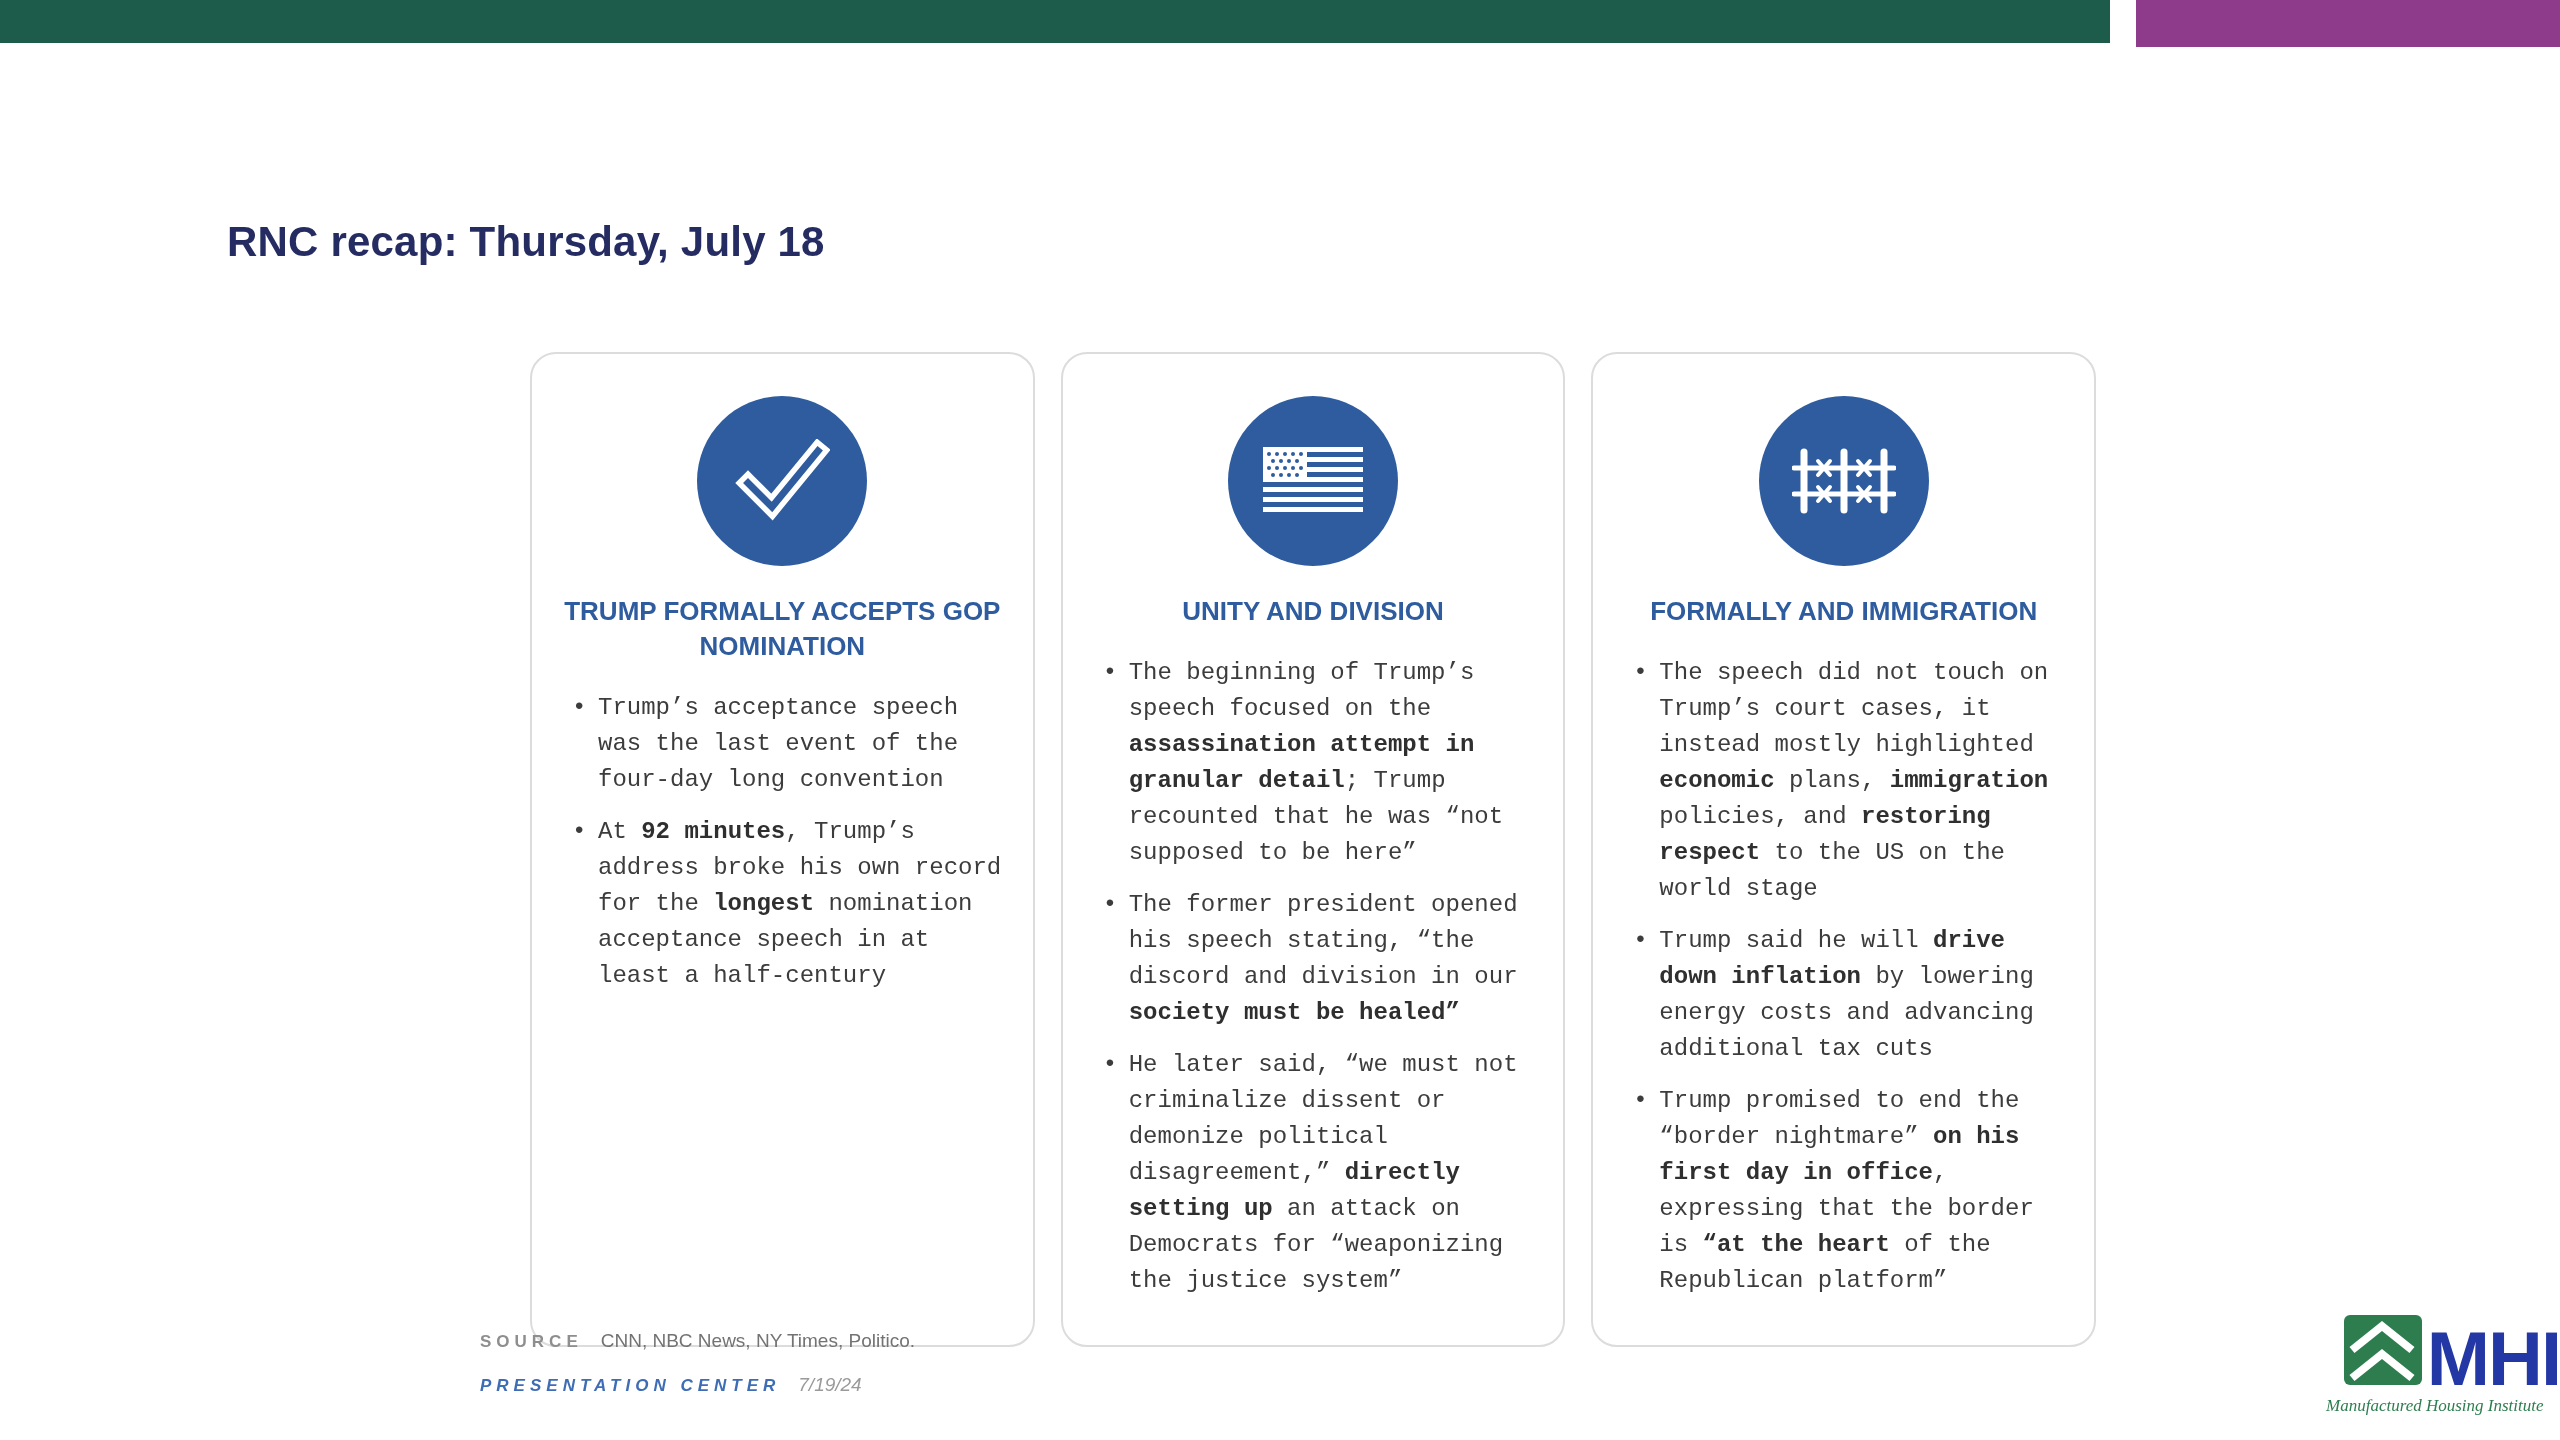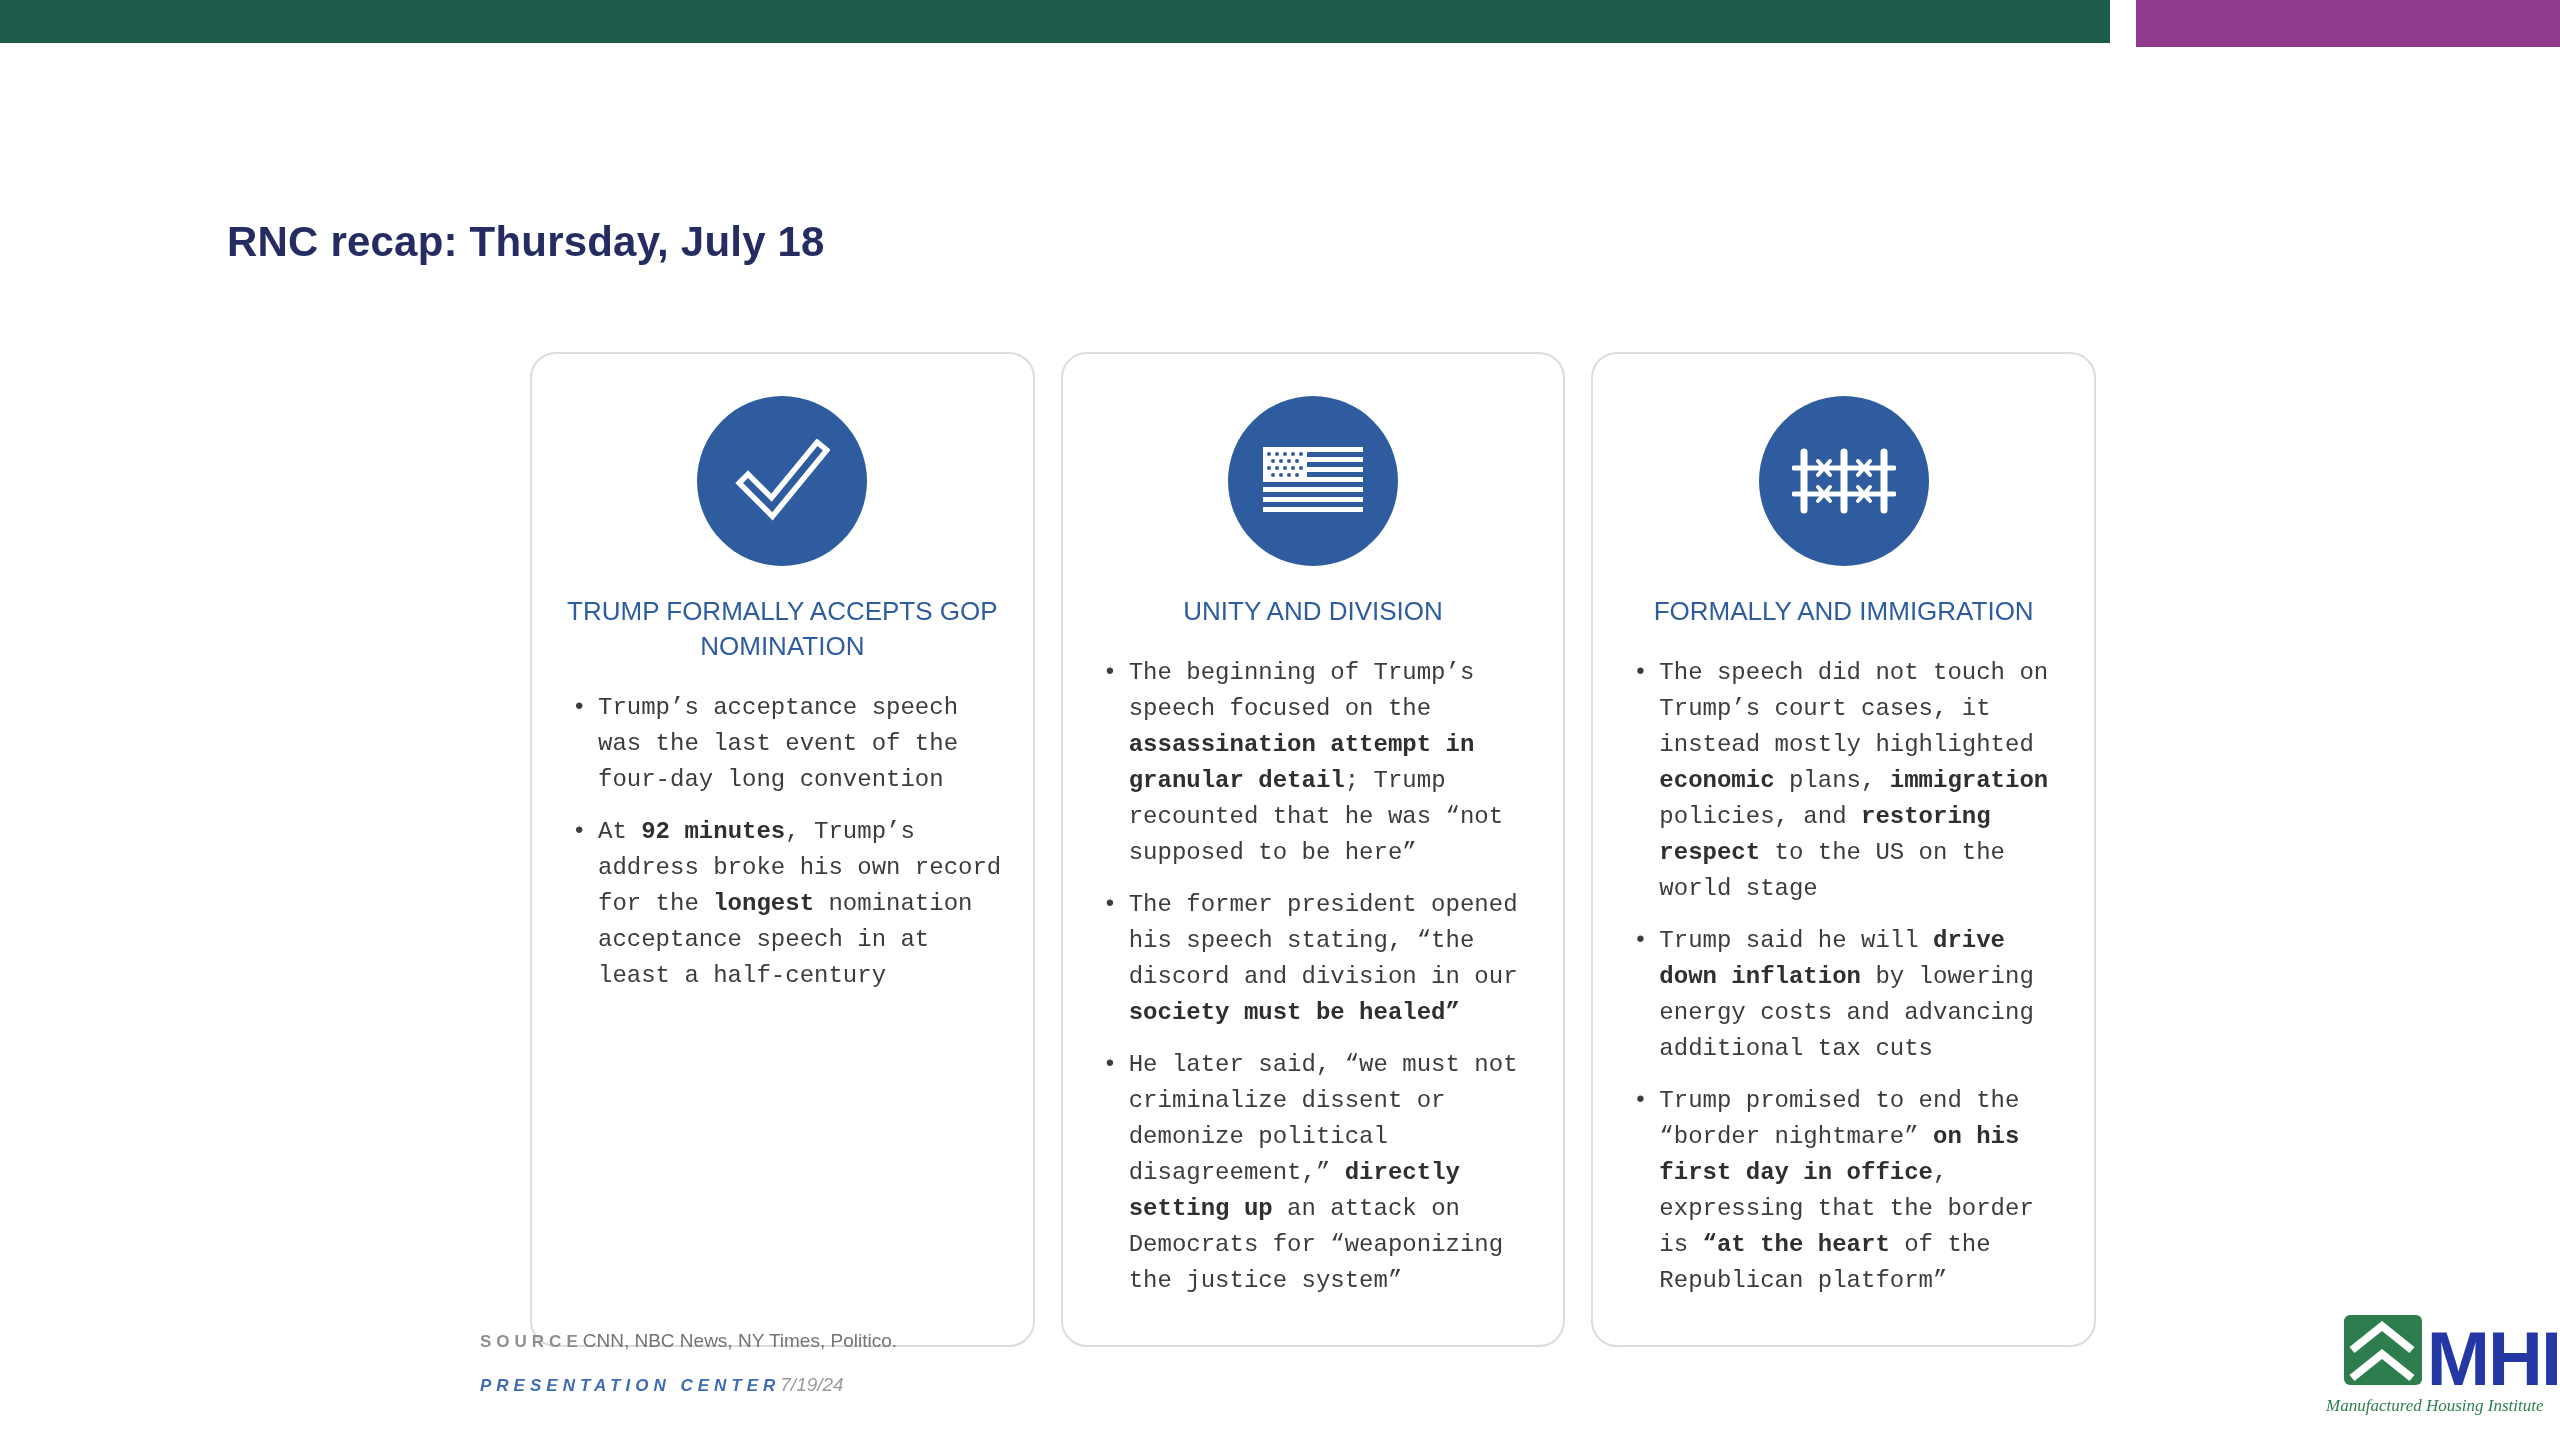--- a/index.html
+++ b/index.html
@@ -25,34 +25,34 @@
   .cards { position:absolute; left:530px; top:352px; width:1566px; display:flex; gap:26px; }
   .card  {
     flex:1; background:#fff; border:2px solid #dcdcdc; border-radius:26px;
     min-height:916px; padding-bottom:30px;
   }
   .icon-circle {
     width:170px; height:170px; border-radius:50%; background:#2e5c9e;
     margin:42px auto 0; display:flex; align-items:center; justify-content:center;
   }
   .card h3 {
-    margin:28px 30px 0; font-size:26px; line-height:35px; font-weight:400;
+    margin:28px 30px 0; font-size:26px; line-height:35px; font-weight:700;
     color:#2e5c9e; text-align:center;
   }
   .card ul { list-style:none; margin:26px 0 0; padding:0 28px 0 36px;font-family:Liberation Mono, monospace; }
   .card li {
     position:relative; padding-left:30px; font-size:24px; line-height:36px;
     color:#3c3c3c; margin-bottom:16px;
   }
   .card li::before { content:"•"; position:absolute; left:4px; }
   .card li strong { font-weight:700; color:#2f2f2f; }
 
   
   .footer { position:absolute; left:480px; top:1330px; }
-  .footer-row { display:flex; align-items:baseline; }
+  .footer-row { display:flex; align-items:baseline; gap:18px; }
   .footer-row + .footer-row { margin-top:22px;font-style:italic; }
   .src-label {
     font-size:17px; font-weight:600; letter-spacing:5px; color:#8e8e8e;
   }
   .src-value { font-size:19px; color:#737373; }
   .pres-label {
     font-size:17px; font-weight:600; letter-spacing:5px; color:#3f6db5;
   }
   .pres-date { font-size:19px; color:#9a9a9a; }
 

